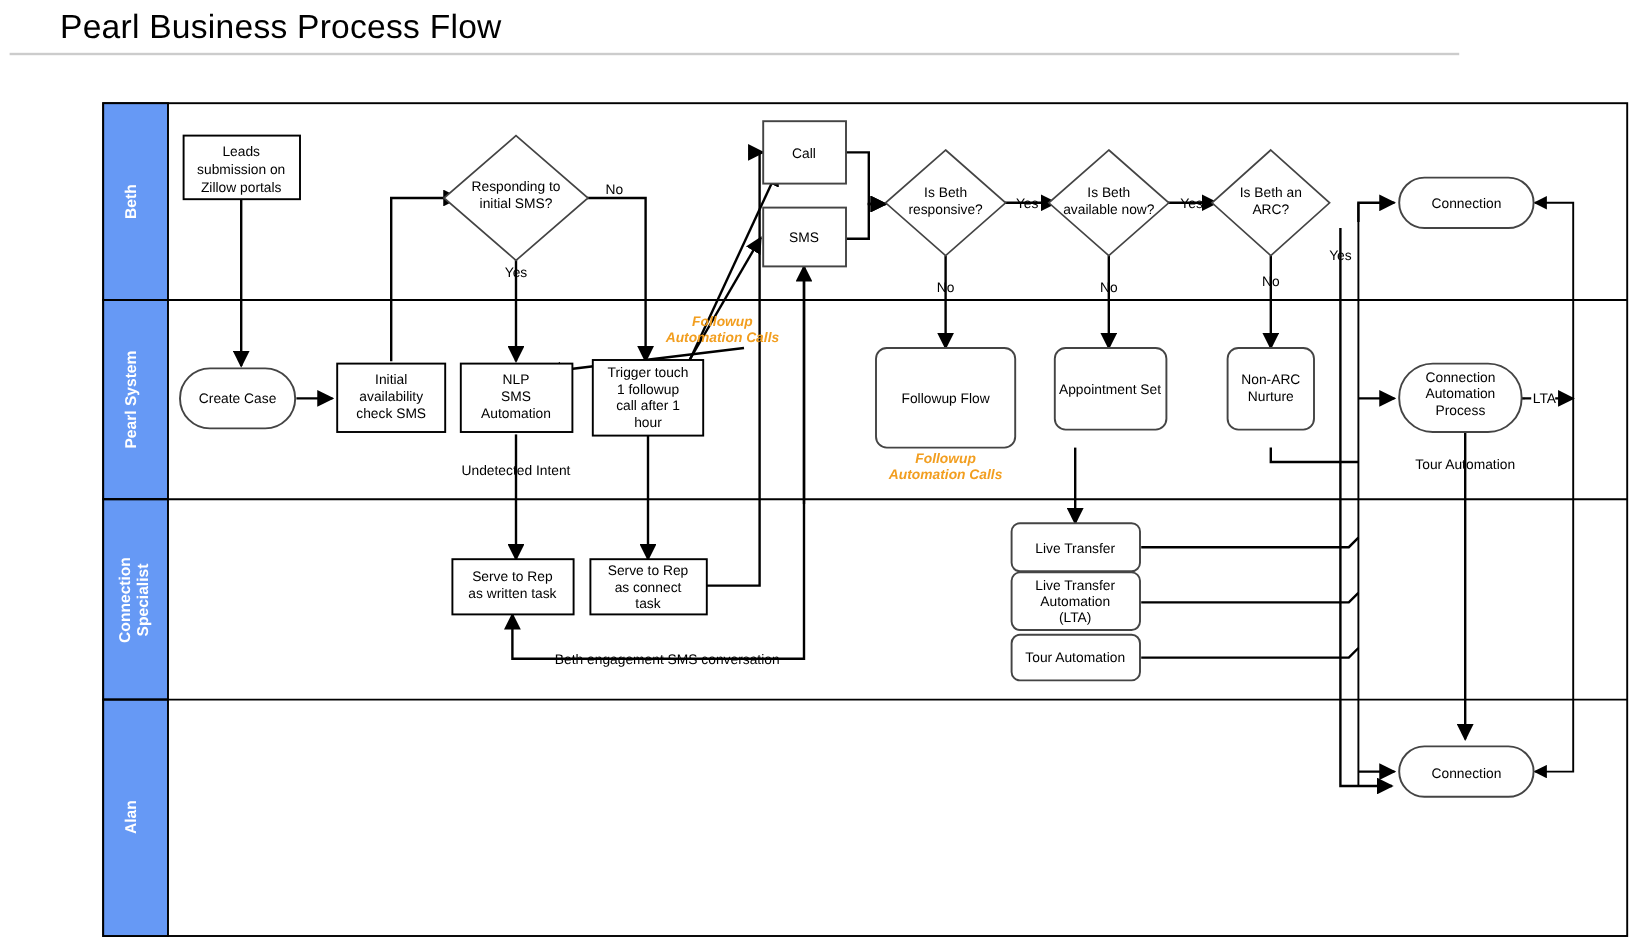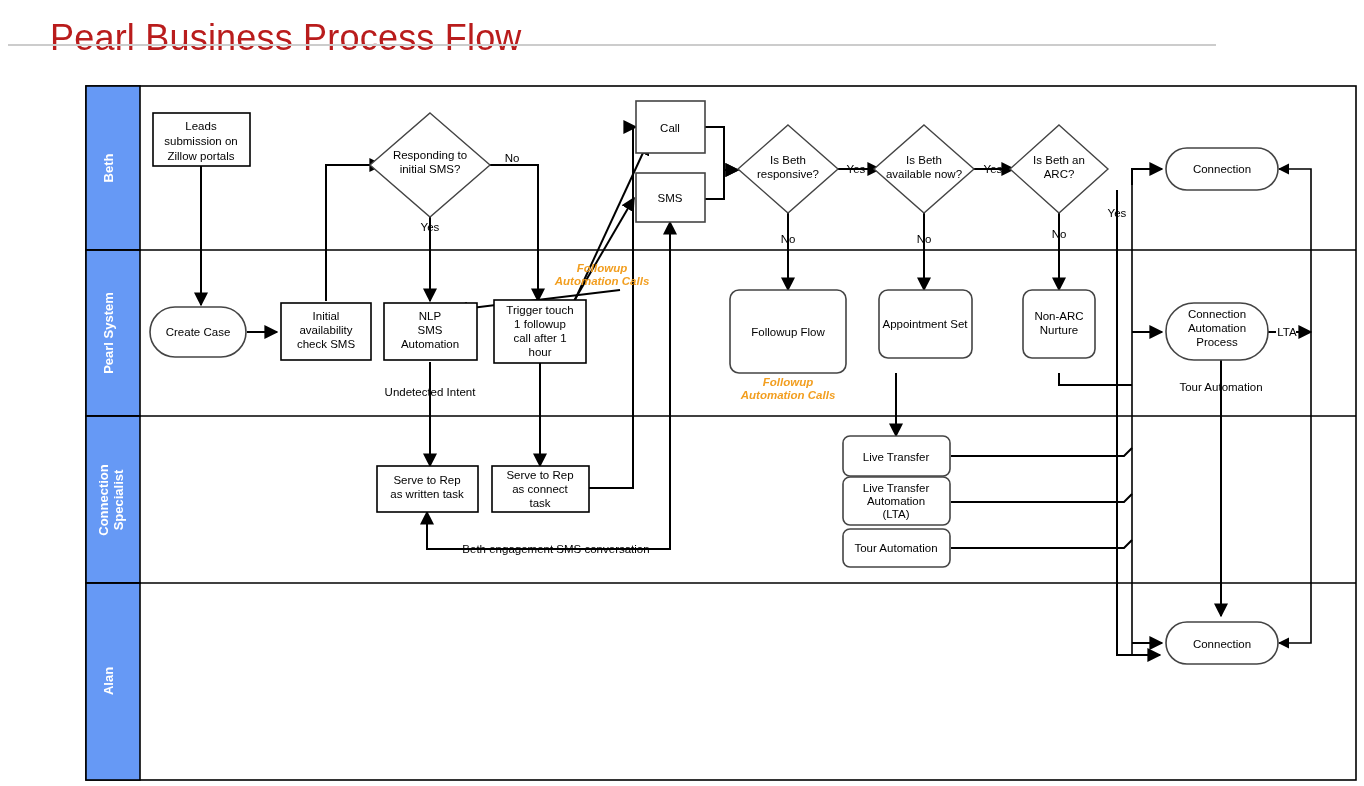--- a/index.html
+++ b/index.html
@@ -3,22 +3,22 @@
 <meta charset="utf-8">
 <style>
   html,body{margin:0;padding:0;}
   body{
     width:1364px;height:786px;
     background:#ffffff;
     font-family:"Liberation Sans", sans-serif;
     overflow:hidden;
   }
   #page-title{
-    position:absolute;left:50px;top:17px;
-    font-size:36px;color:#b91c1c;font-weight:400;
+    position:absolute;left:50px;top:7px;
+    font-size:28px;color:#000000;font-weight:400;
     letter-spacing:0.2px;white-space:nowrap;
   }
   #title-rule{
     position:absolute;left:8px;top:44px;width:1208px;height:2px;
     background:#cccccc;
   }
   #canvas{position:absolute;left:0;top:0;}
   .nd-text{font-family:"Liberation Sans",sans-serif;font-size:11.5px;fill:#000;}
   .lane-label{font-family:"Liberation Sans",sans-serif;font-size:13px;font-weight:bold;fill:#ffffff;}
   .edge-label{font-family:"Liberation Sans",sans-serif;font-size:11.5px;fill:#000;}

